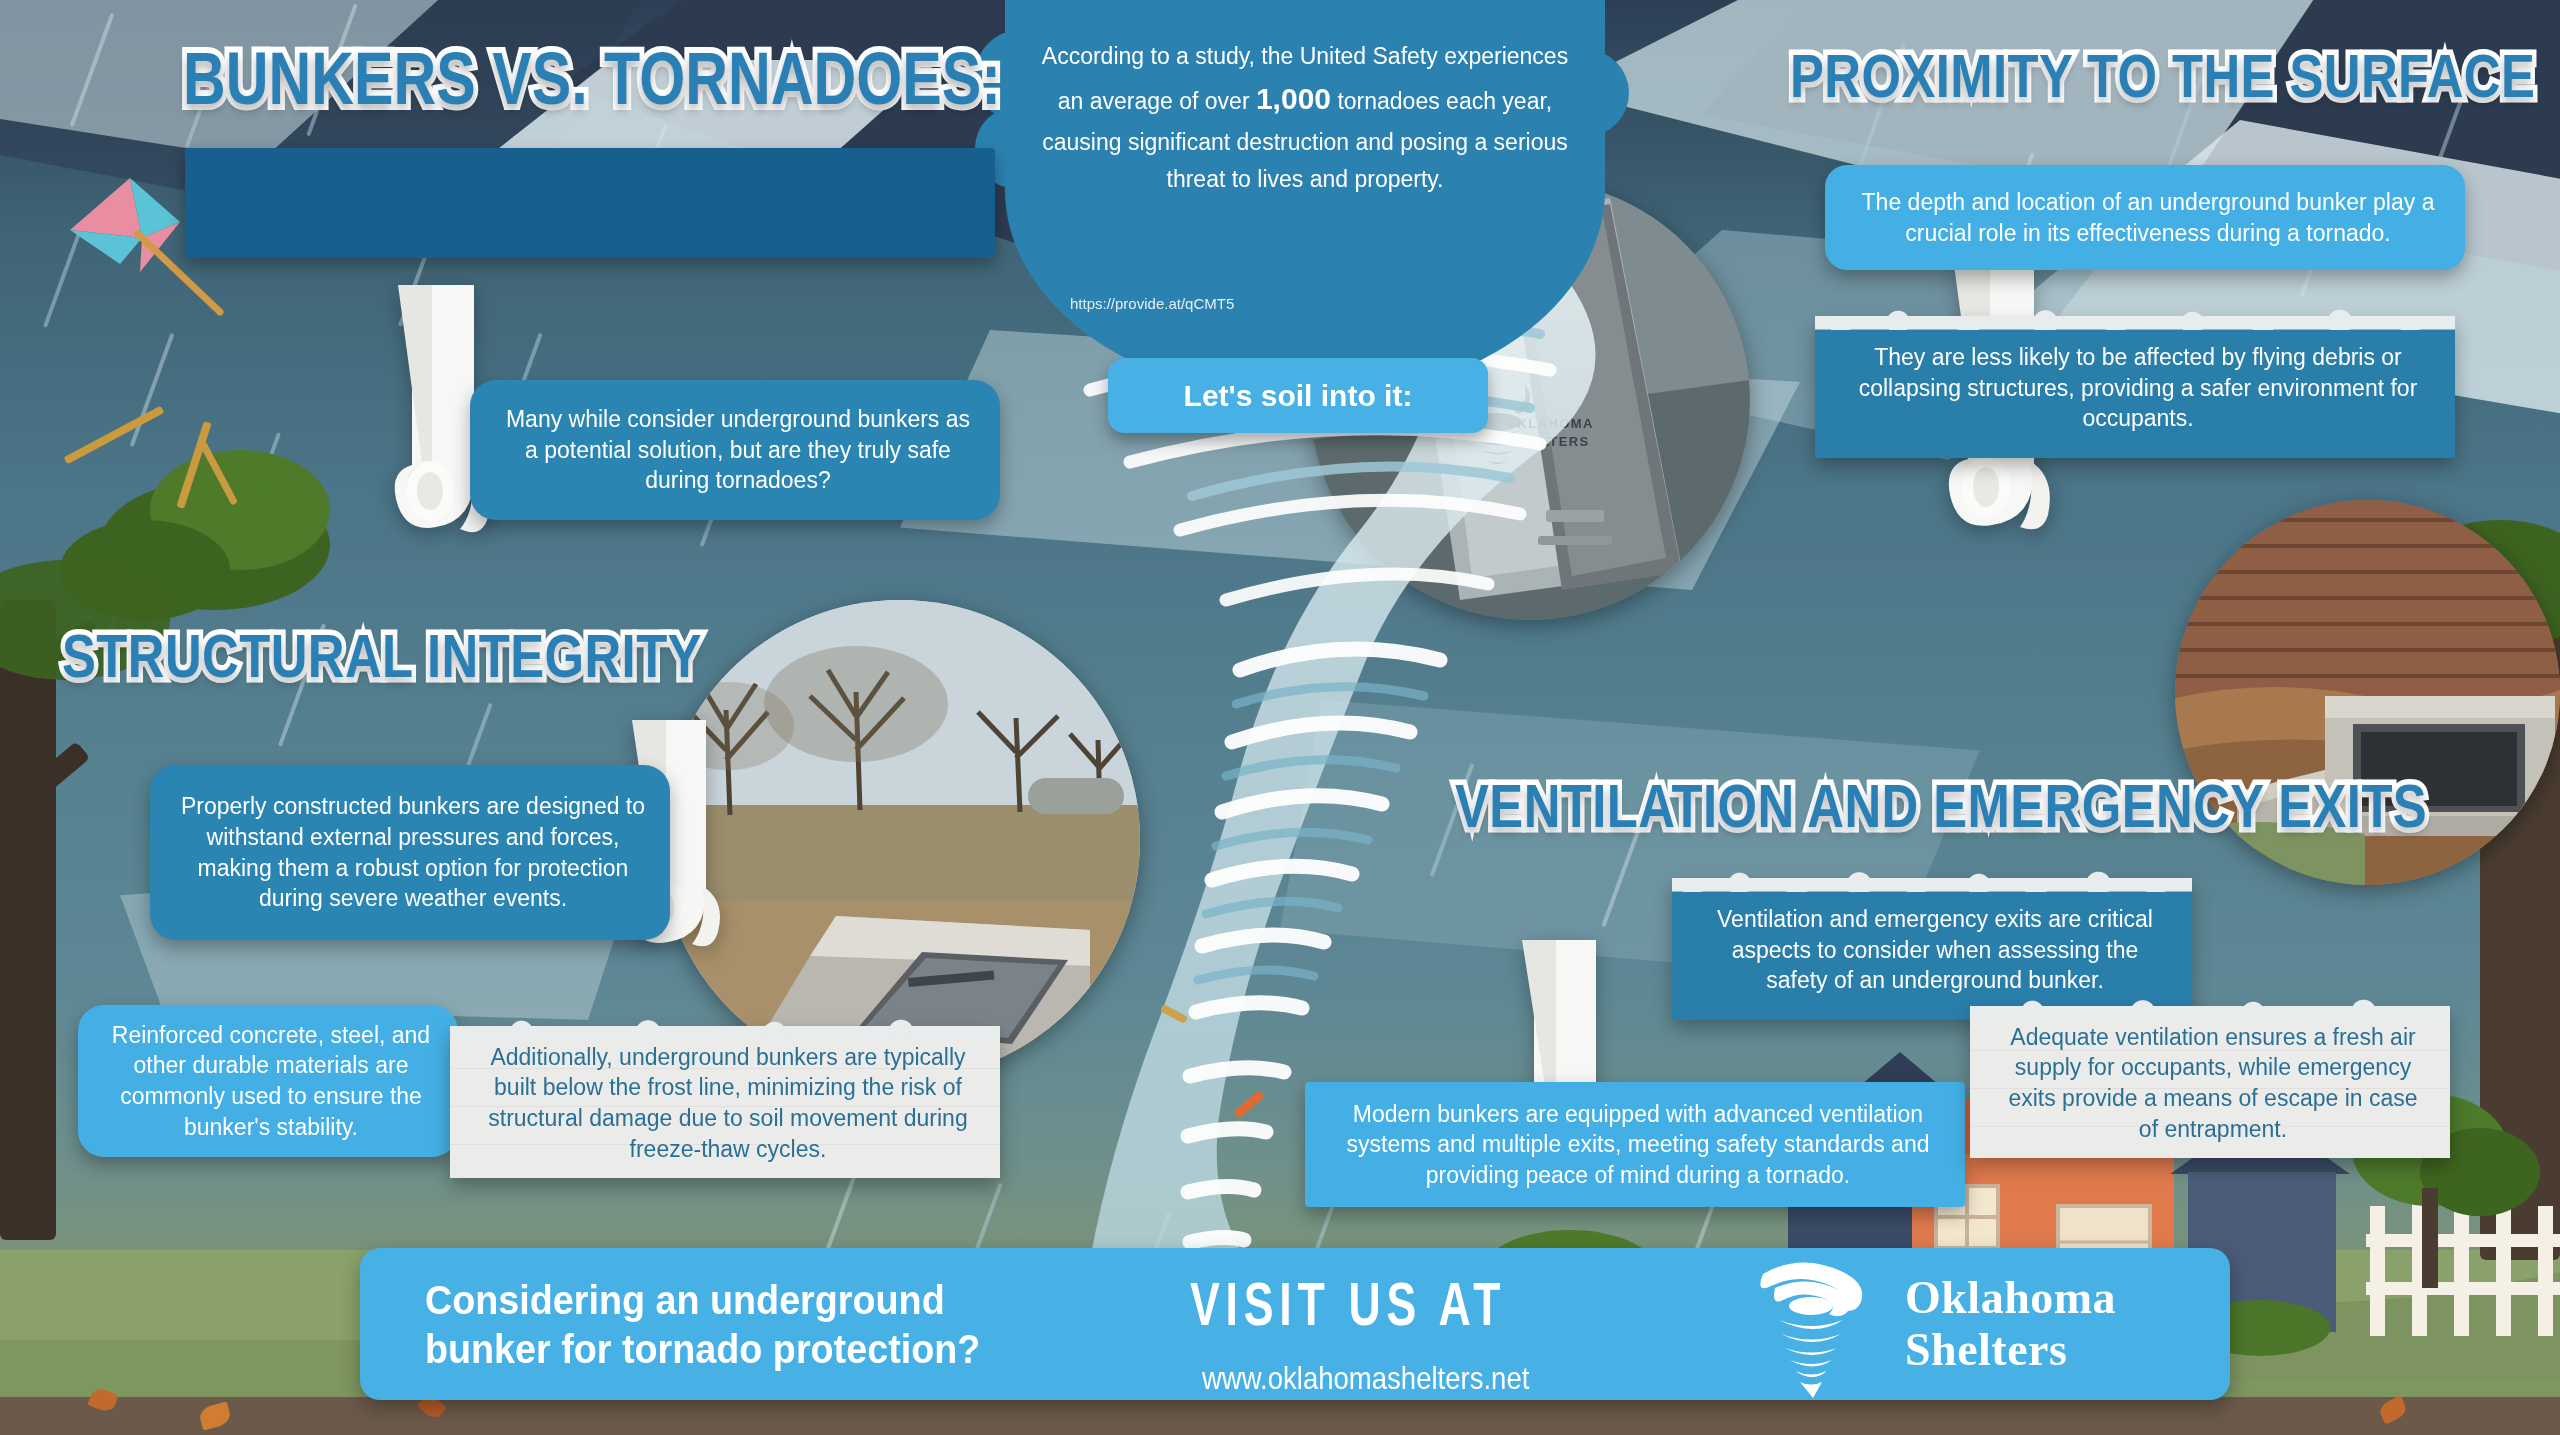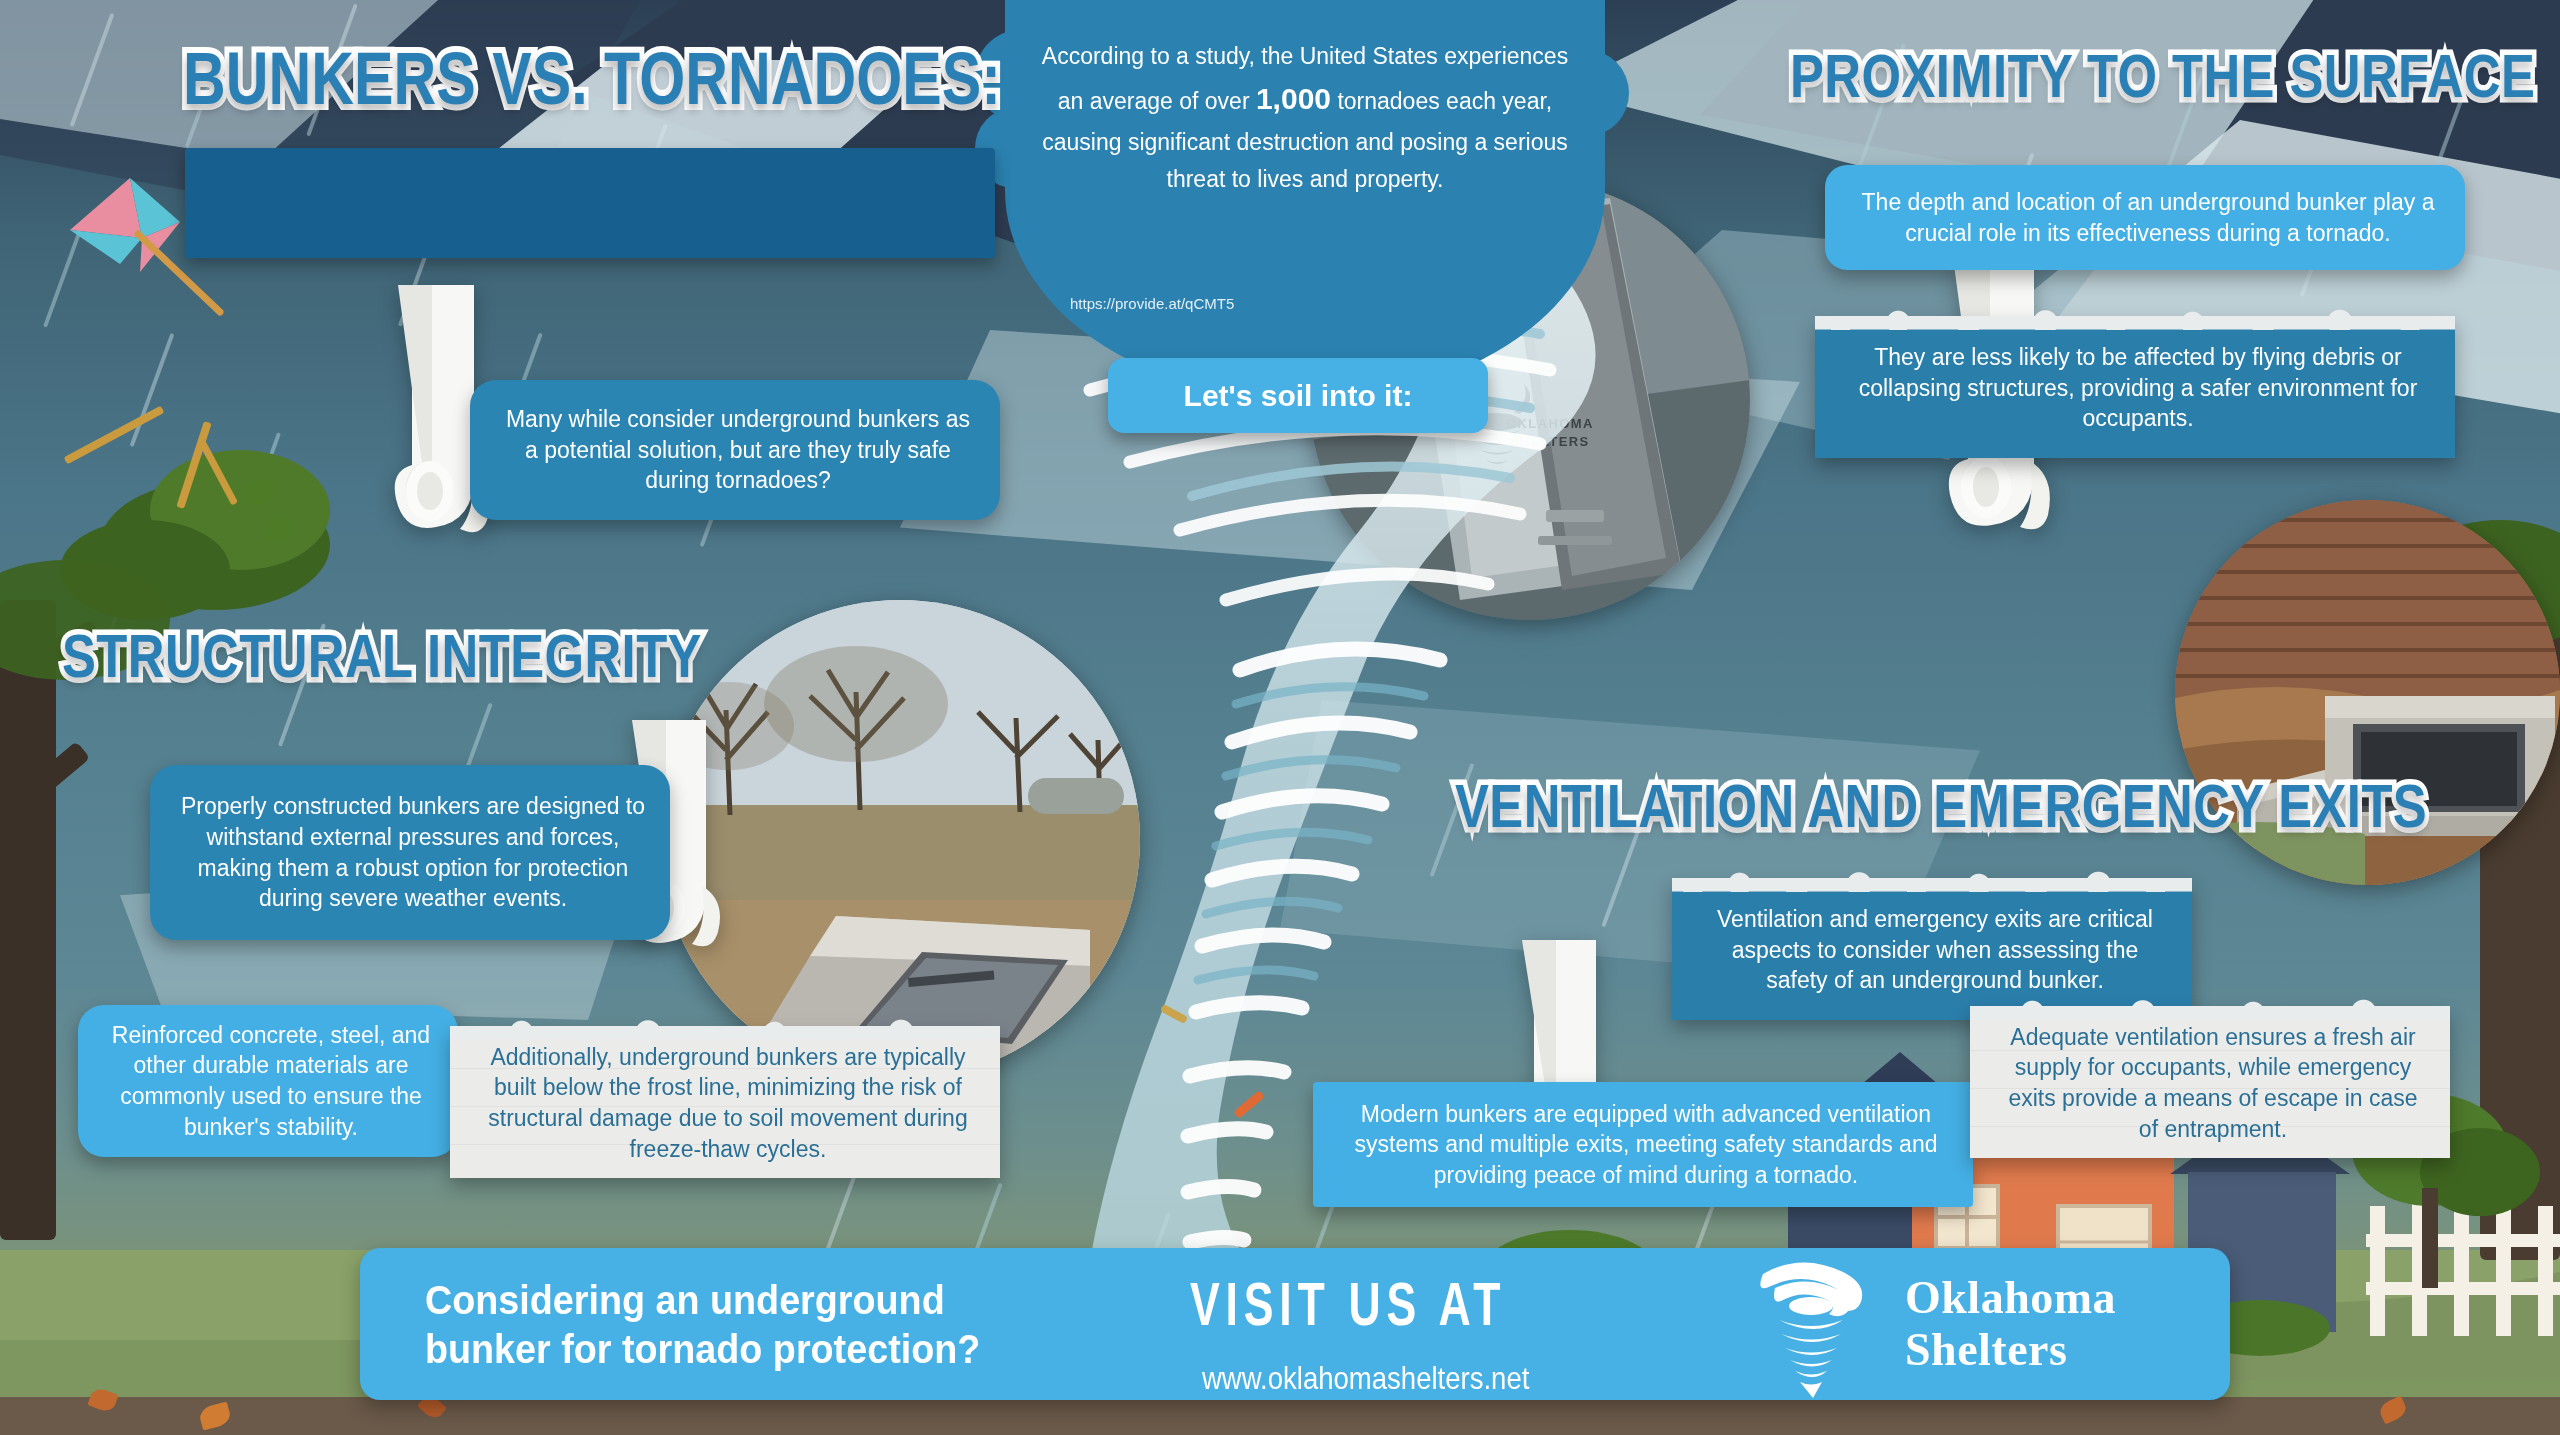--- a/index.html
+++ b/index.html
@@ -439,21 +439,21 @@
   <div style="position:absolute;left:1232px;top:1100px;width:34px;height:9px;background:#e06a34;border-radius:4px;transform:rotate(-40deg);"></div>
   <div style="position:absolute;left:1160px;top:1010px;width:28px;height:8px;background:#c9a44d;border-radius:4px;transform:rotate(28deg);"></div>
   <div style="position:absolute;left:1330px;top:1160px;width:30px;height:8px;background:#4e6b82;border-radius:4px;transform:rotate(58deg);"></div>
 
   <div class="hero-blob" style="left:1005px;top:-120px;width:600px;height:520px;border-radius:0 0 300px 300px / 0 0 210px 210px;"></div>
   <div class="hero-blob" style="left:975px;top:30px;width:90px;height:92px;border-radius:50%;"></div>
   <div class="hero-blob" style="left:975px;top:108px;width:78px;height:80px;border-radius:50%;"></div>
   <div class="hero-blob" style="left:1545px;top:50px;width:84px;height:86px;border-radius:50%;"></div>
 
   <div class="hero-text" style="left:1030px;top:38px;width:550px;font-size:23px;">
-    <span>According to a study, the United States experiences an average of over </span><b style="font-size:30px;">1,000</b><span> tornadoes each year, causing significant destruction and posing a serious threat to lives and property.</span>
+    <span>According to a study, the United Safety experiences an average of over </span><b style="font-size:30px;">1,000</b><span> tornadoes each year, causing significant destruction and posing a serious threat to lives and property.</span>
   </div>
   <div class="hero-url" style="left:1070px;top:295px;">https://provide.at/qCMT5</div>
 
   <div class="delve" style="left:1108px;top:358px;width:380px;height:75px;font-size:30px;">
     <span>Let's soil into it:</span>
   </div>
 
   <div class="title-bar" style="left:185px;top:148px;width:810px;height:110px;"></div>
   <div class="title-main" style="left:183px;top:36px;font-size:74px;">BUNKERS VS. TORNADOES:</div>
 
@@ -491,21 +491,21 @@
   </div>
 
 
   <div class="heading" style="left:1455px;top:770px;font-size:62px;">VENTILATION AND EMERGENCY EXITS</div>
 
   <div class="card torn" style="left:1672px;top:880px;width:520px;height:140px;">
     <div class="tornedge"></div>
     <div class="txt" style="font-size:23px;">Ventilation and emergency exits are critical aspects to consider when assessing the safety of an underground bunker.</div>
   </div>
 
-  <div class="card blue-l" style="left:1305px;top:1082px;width:660px;height:125px;border-radius:4px;margin-left:8px;">
+  <div class="card blue-l" style="left:1305px;top:1082px;width:660px;height:125px;border-radius:4px;">
     <div class="txt" style="font-size:23px;">Modern bunkers are equipped with advanced ventilation systems and multiple exits, meeting safety standards and providing peace of mind during a tornado.</div>
   </div>
 
   <div class="card paper" style="left:1970px;top:1008px;width:480px;height:150px;">
     <div class="tornedge"></div>
     <div class="paperline" style="top:42px;"></div>
     <div class="paperline" style="top:80px;"></div>
     <div class="paperline" style="top:118px;"></div>
     <div class="txt" style="font-size:23px;">Adequate ventilation ensures a fresh air supply for occupants, while emergency exits provide a means of escape in case of entrapment.</div>
   </div>

